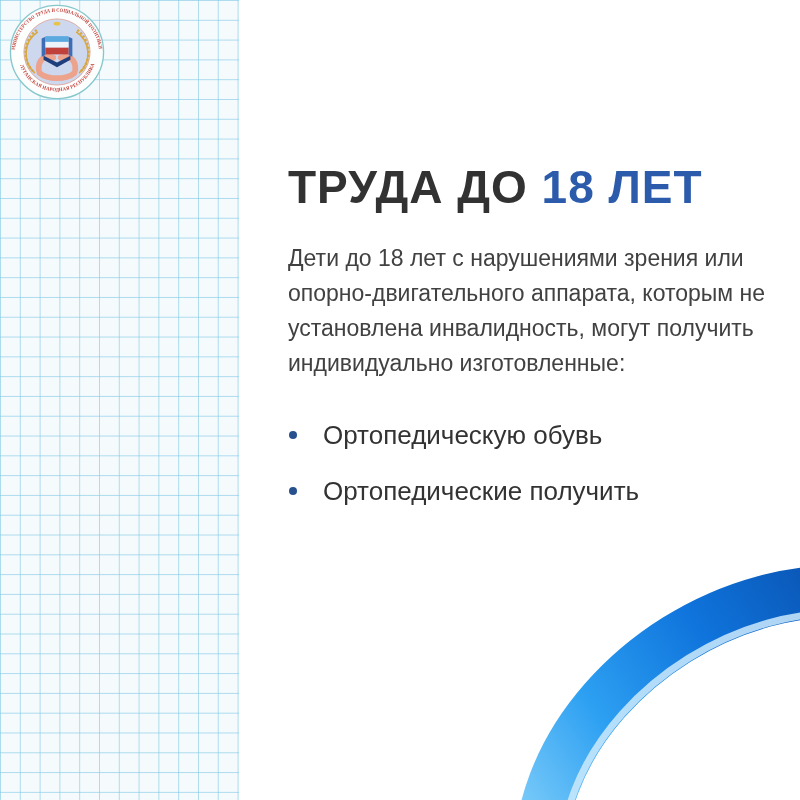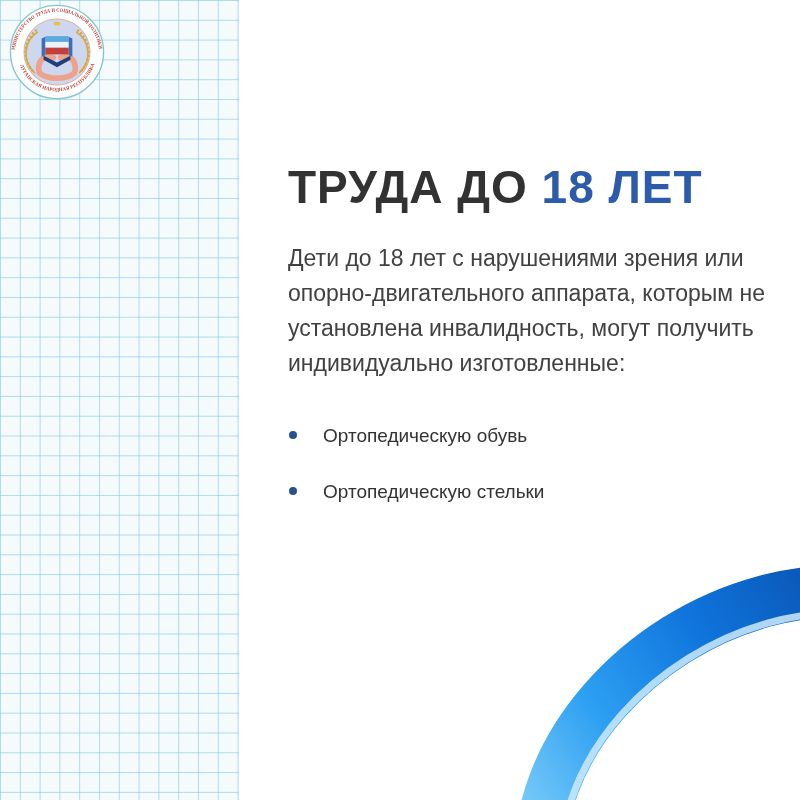--- a/index.html
+++ b/index.html
@@ -57,21 +57,21 @@
   .benefit-list {
     position: absolute;
     left: 289px; top: 422px;
     list-style: none;
     margin: 0; padding: 0;
   }
   .benefit-list li {
     display: flex;
     align-items: flex-start;
     margin-bottom: 29px;
-    font-size: 19px;
+    font-size: 26px;
     line-height: 27px;
     color: #333333;
   }
   .bullet-dot {
     flex: 0 0 auto;
     width: 8px; height: 8px;
     margin: 9px 26px 0 0;
     border-radius: 50%;
     background: #27508f;
   }
@@ -151,15 +151,15 @@
 
 <p class="intro">Дети до 18 лет с нарушениями зрения или опорно-двигательного аппарата, которым не установлена инвалидность, могут получить индивидуально изготовленные:</p>
 
 <ul class="benefit-list">
   <li>
     <span class="bullet-dot"></span>
     <span>Ортопедическую обувь</span>
   </li>
   <li>
     <span class="bullet-dot"></span>
-    <span>Ортопедическую стельки</span>
+    <span>Ортопедические получить</span>
   </li>
 </ul>
 
 </body></html>

